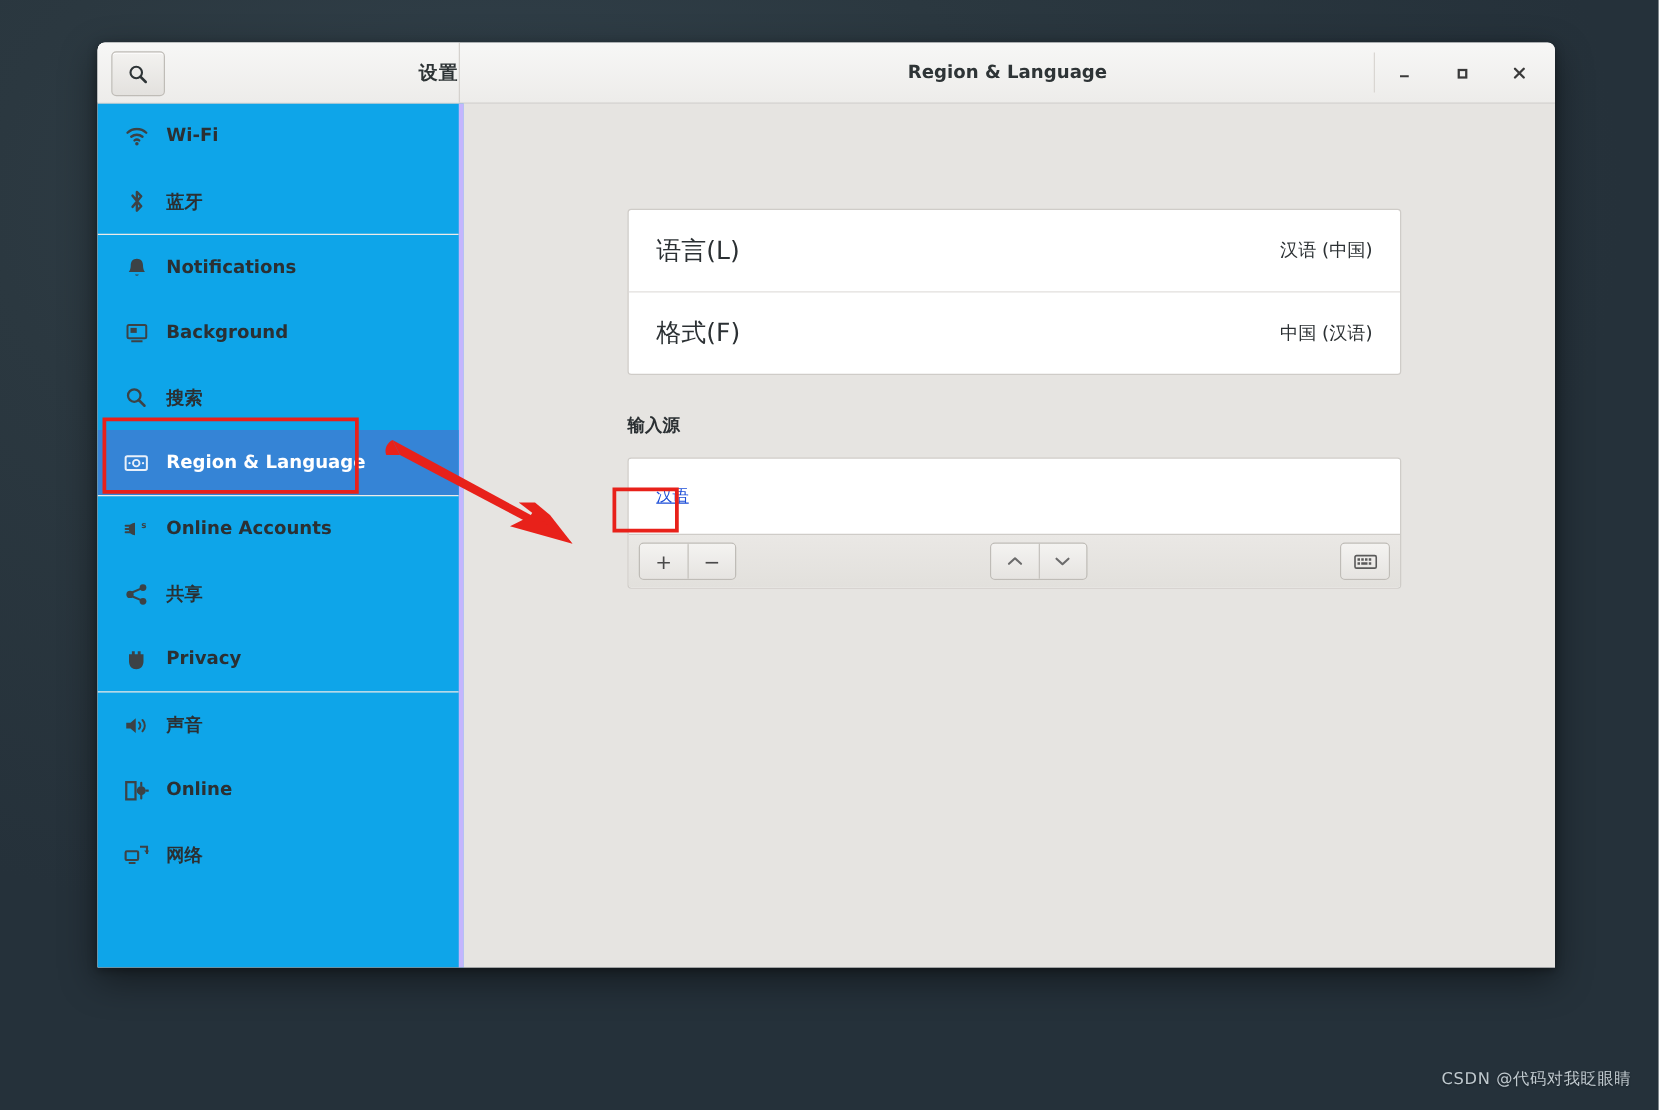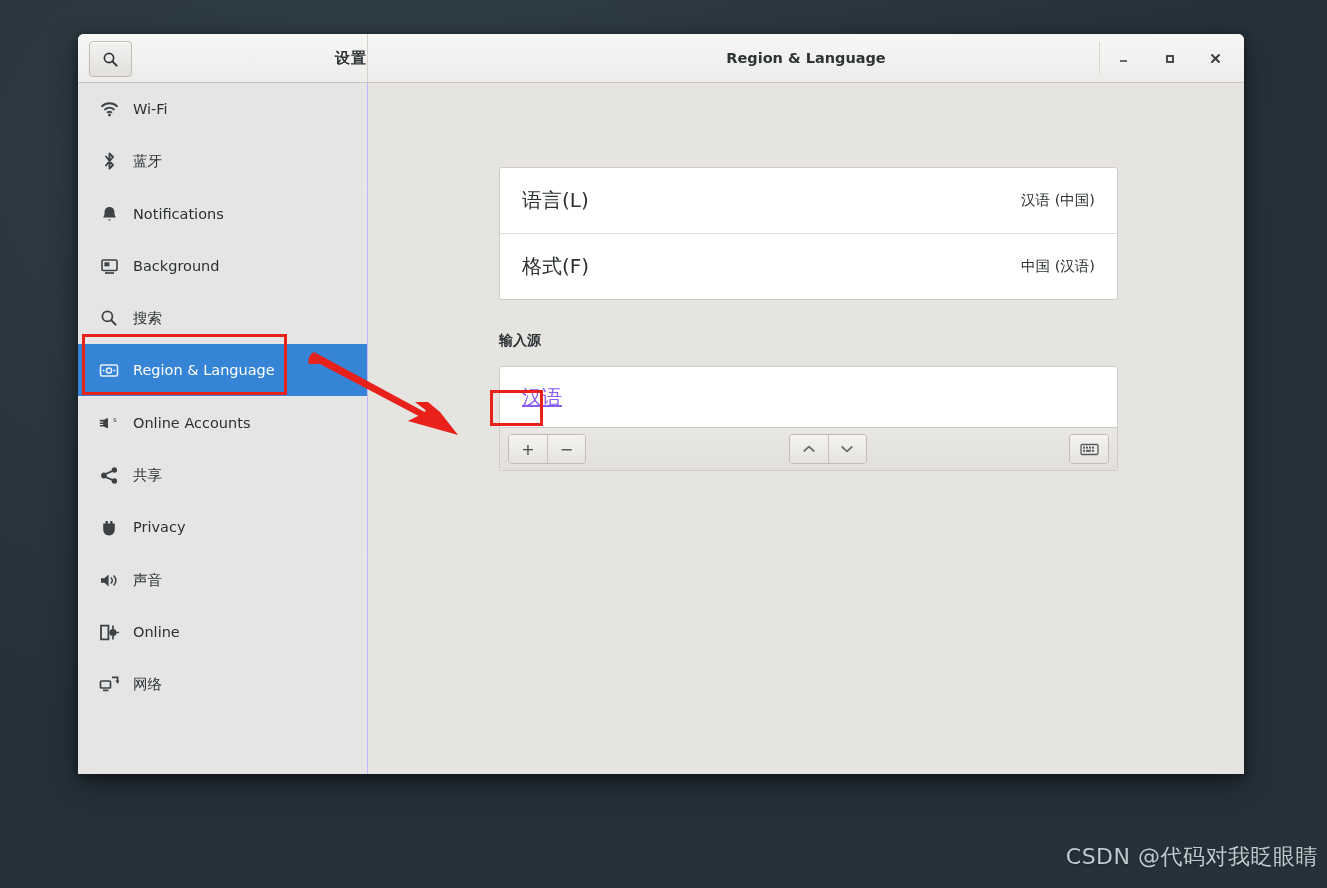--- a/index.html
+++ b/index.html
@@ -118,23 +118,24 @@
   #win-body {
     flex: 1 1 auto;
     display: flex;
     min-height: 0;
   }
 
   
   #sidebar {
     width: 289px;
     flex: 0 0 289px;
-    background: #e5e5e5;
-    border-right: 1px solid #c4b5fd;
-    overflow: hidden;
+    background: #0ea5e9;
+    border-right: 4px solid #c4b5fd;
+    overflow: hidden;
+    font-weight: bold;
   }
   .side-item {
     height: 52px;
     display: flex;
     align-items: center;
     padding-left: 18px;
     cursor: pointer;
     position: relative;
     box-sizing: border-box;
   }
@@ -219,22 +220,22 @@
     overflow: hidden;
   }
   #input-list {
     height: 60px;
     background: #ffffff;
     display: flex;
     align-items: center;
     padding-left: 22px;
   }
   .input-item {
-    font-size: 20px;
-    color: #8b5cf6;
+    font-size: 13px;
+    color: #1d4ed8;
     cursor: pointer;
     text-decoration: underline;
   }
   #input-toolbar {
     height: 42px;
     background: linear-gradient(to bottom, #eae8e5 0%, #e2e0dc 100%);
     border-top: 1px solid #cfccc8;
     display: flex;
     align-items: center;
     padding: 0 8px;
@@ -290,23 +291,23 @@
     top: 330px;
     width: 220px;
     height: 130px;
     z-index: 45;
     pointer-events: none;
   }
 
   
   #watermark {
     position: absolute;
-    right: 9px;
+    right: 22px;
     bottom: 16px;
-    font-size: 22px;
+    font-size: 13px;
     color: #cdd6db;
     opacity: 0.92;
     letter-spacing: 0.5px;
     text-shadow: 0 1px 2px rgba(0,0,0,0.35);
     z-index: 60;
   }
 
   svg { display: block; }
 </style>
 </head>

